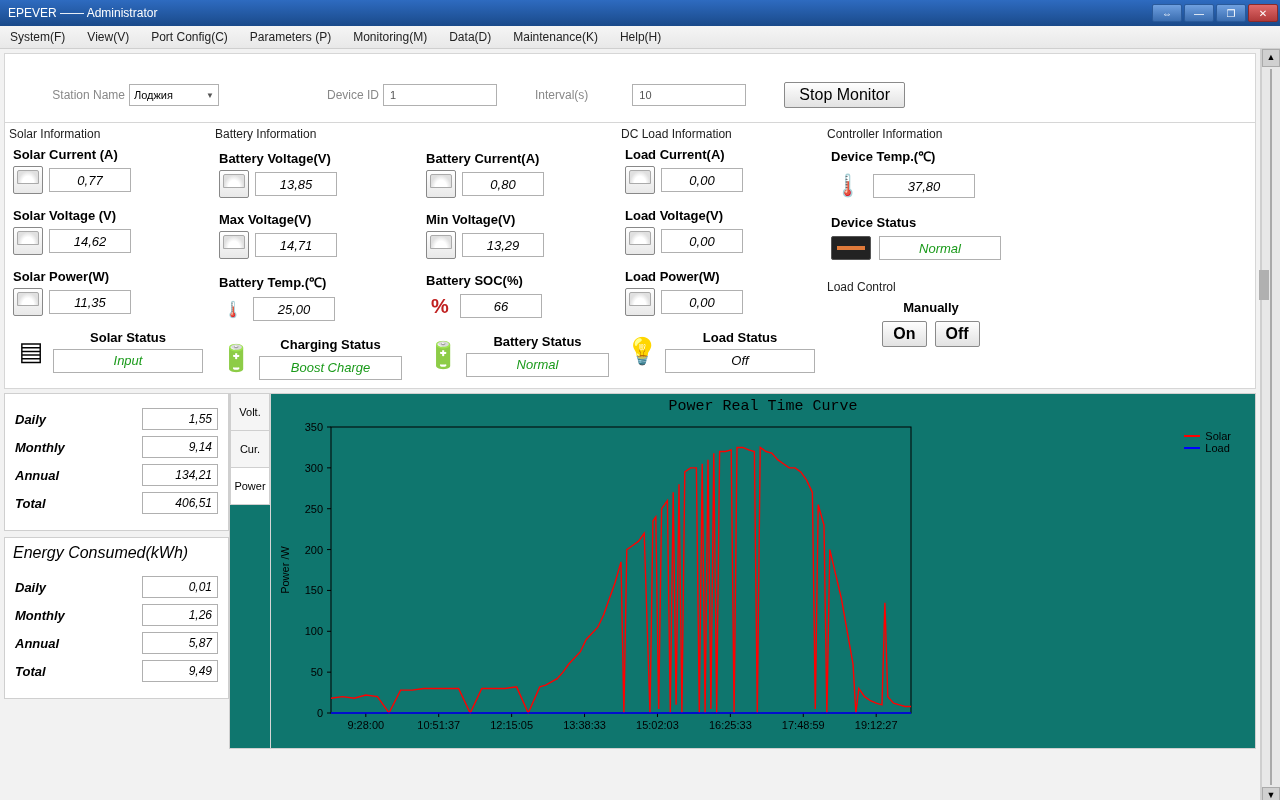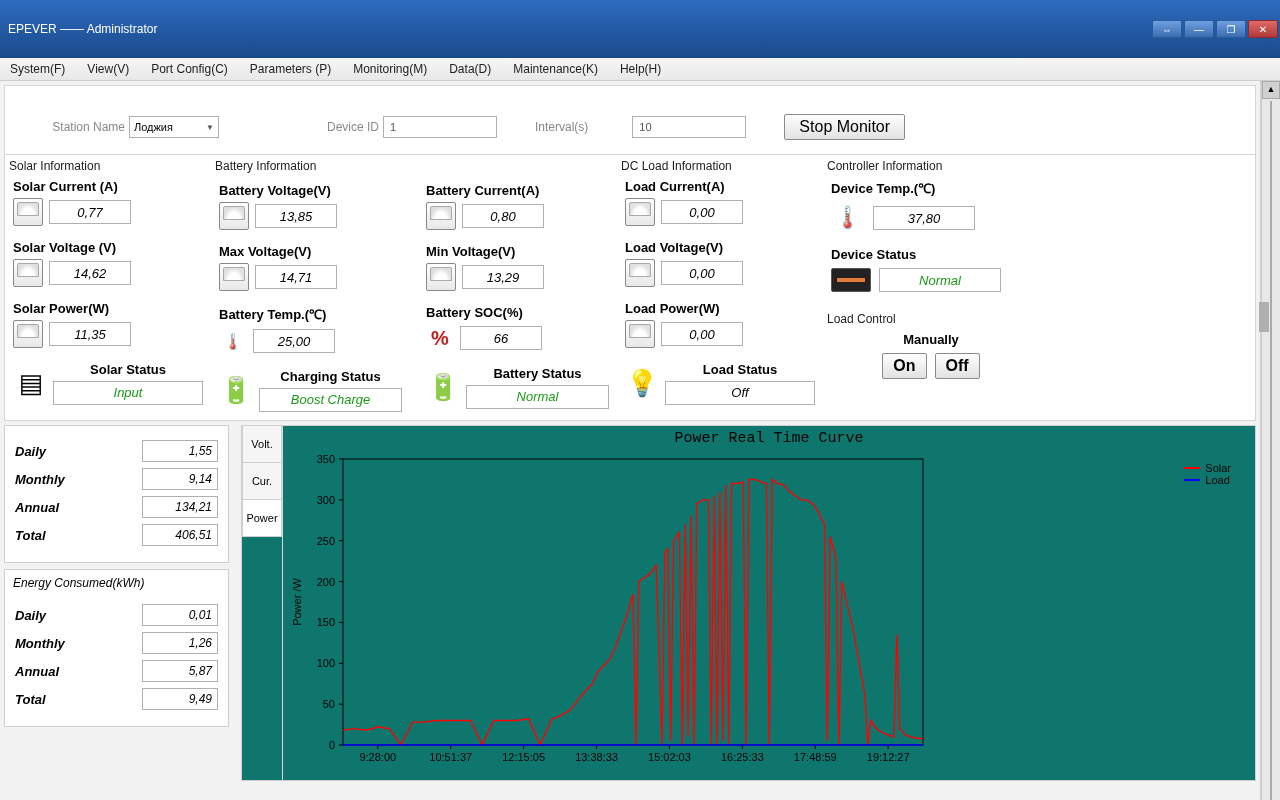--- a/index.html
+++ b/index.html
@@ -1,16 +1,16 @@
 <!DOCTYPE html>
 <html><head>
 <meta charset="utf-8">
 <style>
 html,body{margin:0;padding:0;font-family:"Segoe UI",Tahoma,sans-serif;font-size:12px;color:#000;background:#fff;overflow:hidden}
-.titlebar{height:26px;background:linear-gradient(#2e6bc0,#1a4a8a);display:flex;align-items:center;justify-content:space-between;padding:16px 2px}
+.titlebar{height:26px;background:linear-gradient(#2e6bc0,#1a4a8a);display:flex;align-items:center;justify-content:space-between;padding:0 2px}
 .titlebar .title{color:#fff;font-size:12px;padding-left:6px}
 .titlebar .btns{display:flex;gap:2px}
 .titlebar .btn{width:28px;height:16px;background:linear-gradient(#6fa0e0,#3a6db0);border:1px solid #2a5a9a;border-radius:2px;display:flex;align-items:center;justify-content:center;color:#fff;font-size:10px}
 .titlebar .btn.close{background:linear-gradient(#e06a6a,#b03a3a);border-color:#8a2a2a}
 .menubar{height:22px;background:linear-gradient(#f5f5f5,#e8e8e8);border-bottom:1px solid #cfcfcf;display:flex;align-items:center;padding:0 10px;gap:22px;font-size:12px;color:#222}
 .menubar span{cursor:default}
 .main{display:flex;height:756px}
 .content{flex:1;background:#f2f2f2;overflow:hidden;border-right:1px solid #cfcfcf}
 .scrollcol{width:18px;background:#e8e8e8;display:flex;flex-direction:column;align-items:center;justify-content:space-between;border-left:1px solid #cfcfcf}
 .scrollcol .arrow{width:16px;height:16px;background:#d0d0d0;border:1px solid #aaa;font-size:9px;text-align:center;line-height:14px}
@@ -50,24 +50,24 @@
 .ctrlsec{font-weight:bold;font-size:13px;margin:4px 0 6px;color:#000}
 .ctrlfld{display:flex;align-items:center;gap:8px;margin-bottom:14px}
 .ctrlicon{width:34px;height:30px;display:flex;align-items:center;justify-content:center;font-size:22px}
 .devstat{width:38px;height:22px;background:#222;border:1px solid #555;border-radius:2px;display:flex;align-items:center;justify-content:center}
 .devstat span{width:28px;height:4px;background:#e07a3a}
 .loadctrl{border-top:0;padding-top:2px}
 .loadctrl .ptitle{margin-top:4px}
 .manual{font-weight:bold;font-size:13px;text-align:center;margin:4px 0 6px}
 .onoff{display:flex;gap:8px;justify-content:center}
 
-.bottom{display:flex;margin:4px;gap:12px;height:356px}
+.bottom{display:flex;margin:4px;gap:0;height:356px}
 .energycol{width:225px;display:flex;flex-direction:column;gap:6px}
 .energybox{border:1px solid #cfcfcf;background:#fff;padding:8px 10px 10px}
-.energybox .etitle{font-style:italic;font-size:12px;margin:-2px 0 14px -2px}
+.energybox .etitle{font-style:italic;font-size:16px;margin:-2px 0 14px -2px}
 .erow{display:flex;align-items:center;justify-content:space-between;margin:6px 0}
 .erow .elab{font-weight:bold;font-style:italic;font-size:13px}
 .erow .eval{width:64px;height:20px;border:1px solid #b0b0b0;text-align:right;padding:0 5px;font-style:italic;font-size:12px;line-height:20px}
 
 .chartarea{flex:1;border:1px solid #cfcfcf;background:#0f766e;display:flex}
 .tabcol{width:40px;border-right:1px solid #d6d6d6;display:flex;flex-direction:column}
 .tab{height:36px;border:1px solid #cfcfcf;margin:-1px 0 0;display:flex;align-items:center;justify-content:center;font-size:11px;background:#f5f5f5}
 .tab.active{background:#fff;font-weight:normal}
 .chart{flex:1;position:relative}
 .charttitle{text-align:center;font-family:"Courier New",monospace;font-size:15px;margin:4px 0 2px}

